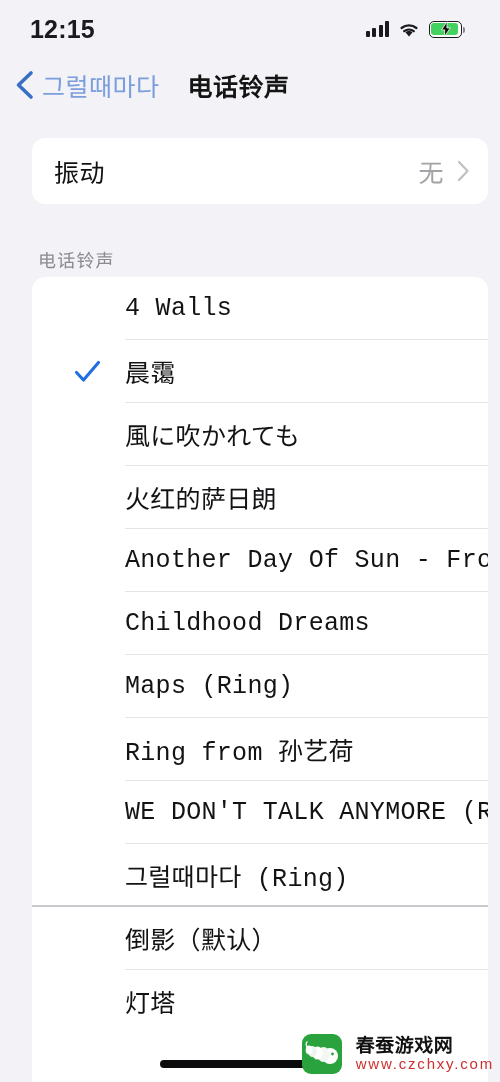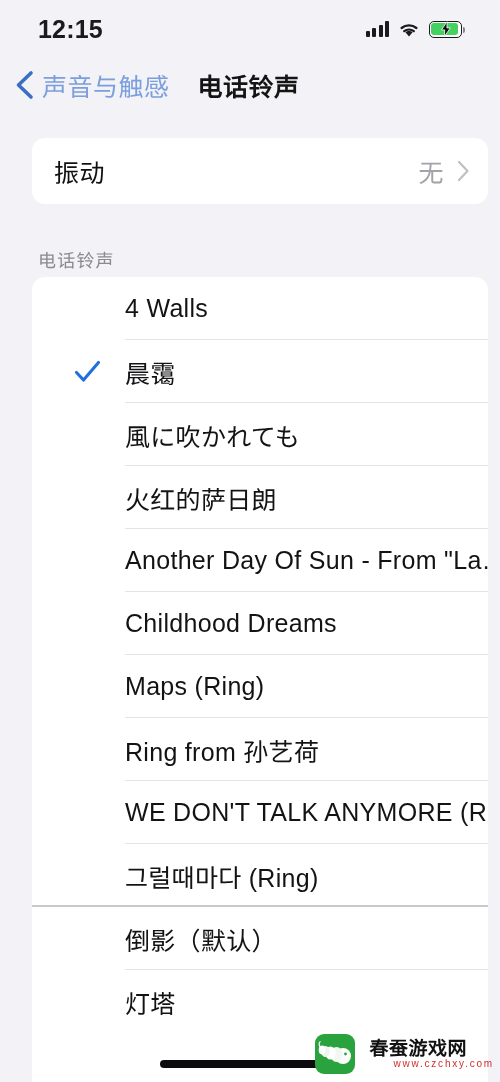--- a/index.html
+++ b/index.html
@@ -19,21 +19,21 @@
 
   
   #status-bar {
     position: absolute;
     left: 0; top: 0;
     width: 500px;
     height: 54px;
     display: flex;
     align-items: center;
     justify-content: space-between;
-    padding: 0 38px 0 38px;
+    padding: 0 38px 0 30px;
     box-sizing: border-box;
   }
   #status-time {
     font-size: 25px;
     font-weight: 700;
     color: #1b1b1d;
     letter-spacing: 0.2px;
     line-height: 1;
     padding-top: 4px;
   }
@@ -202,20 +202,21 @@
     height: 27px;
   }
   .tone-label {
     margin-left: 93px;
     font-size: 25px;
     color: #131315;
     letter-spacing: .3px;
     white-space: nowrap;
     overflow: hidden;
     padding-right: 14px;
+    font-family: Liberation Mono, monospace;
   }
   .tone-row .sep {
     position: absolute;
     left: 93px;
     right: 0;
     bottom: 0;
     height: 1px;
     background: #e4e4e7;
   }
   .tone-row.group-end .sep {
@@ -268,24 +269,23 @@
     justify-content: center;
     line-height: 1.05;
   }
   #wm-title {
     font-size: 19px;
     font-weight: 700;
     color: #111;
     letter-spacing: .5px;
   }
   #wm-url {
-    font-size: 10px;
+    font-size: 15px;
     color: #d02f2f;
     letter-spacing: 1.8px;
-    margin-left: 24px;
   }
 </style>
 </head>
 <body>
 
 <div id="screen">
 
   <div id="status-bar">
     <div id="status-time">12:15</div>
     <div id="status-right">
@@ -309,21 +309,21 @@
         </svg>
       </span>
     </div>
   </div>
 
   <div id="nav-bar">
     <div id="back-button">
       <svg id="back-chevron" viewBox="0 0 28 32">
         <path d="M21 4 L8.5 16 L21 28" stroke="#3b6fc4" stroke-width="3.6" fill="none" stroke-linecap="round" stroke-linejoin="round"></path>
       </svg>
-      <span id="back-label">声音与触感</span>
+      <span id="back-label">그럴때마다</span>
     </div>
     <div id="nav-title">电话铃声</div>
   </div>
 
   <div class="card" id="vibration-card">
     <div class="settings-row">
       <span class="row-label">振动</span>
       <span class="row-spacer"></span>
       <span class="row-value">无</span>
       <svg class="chev-right" viewBox="0 0 13 22">

